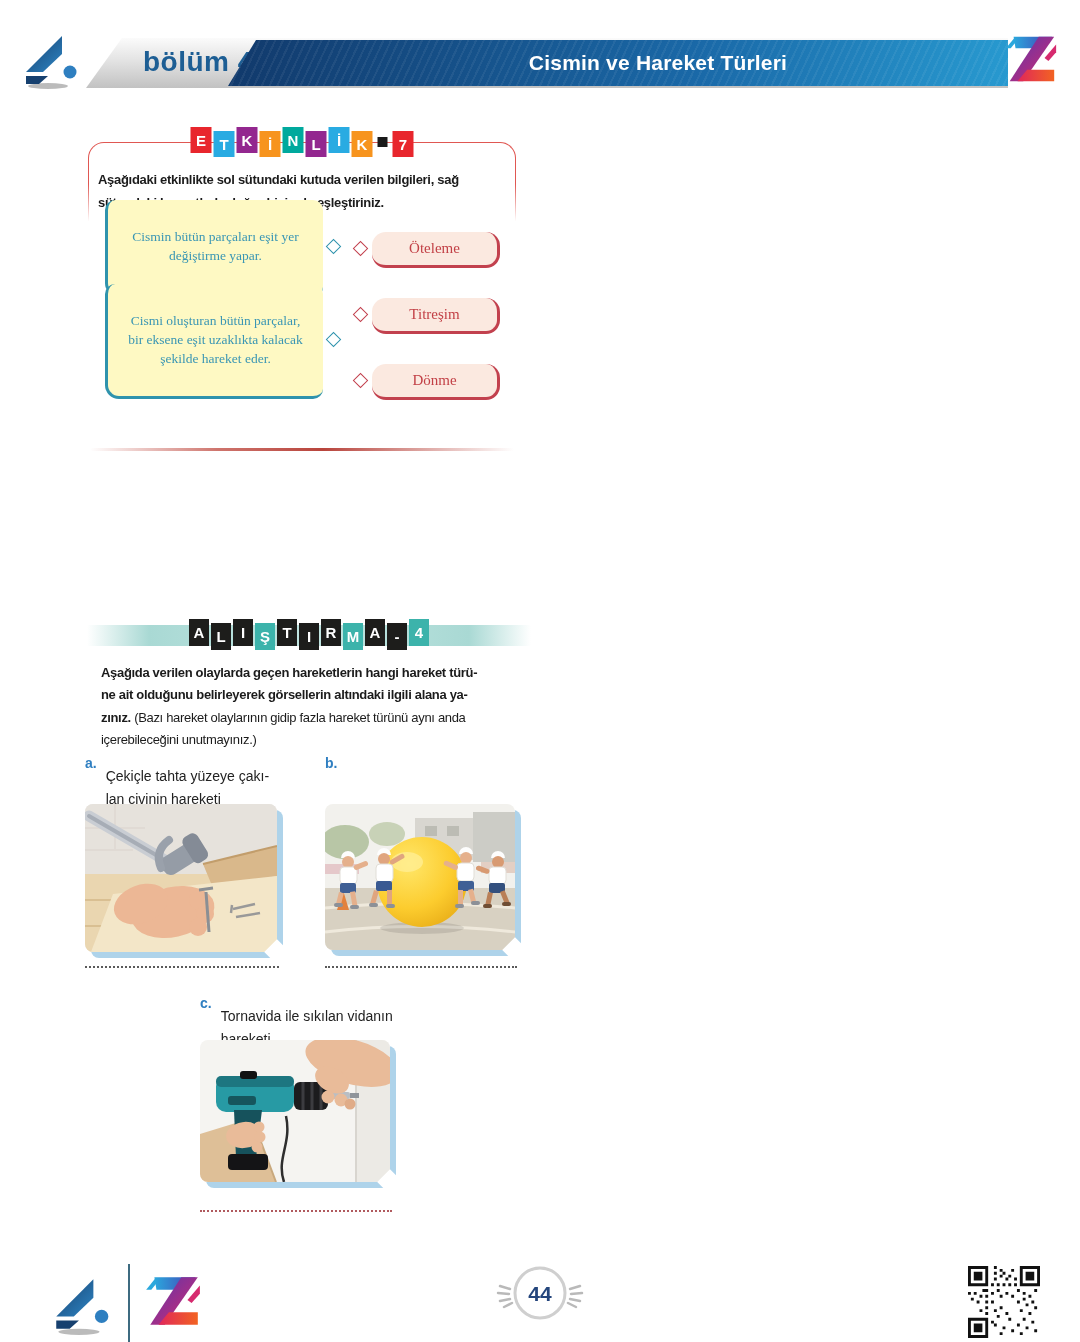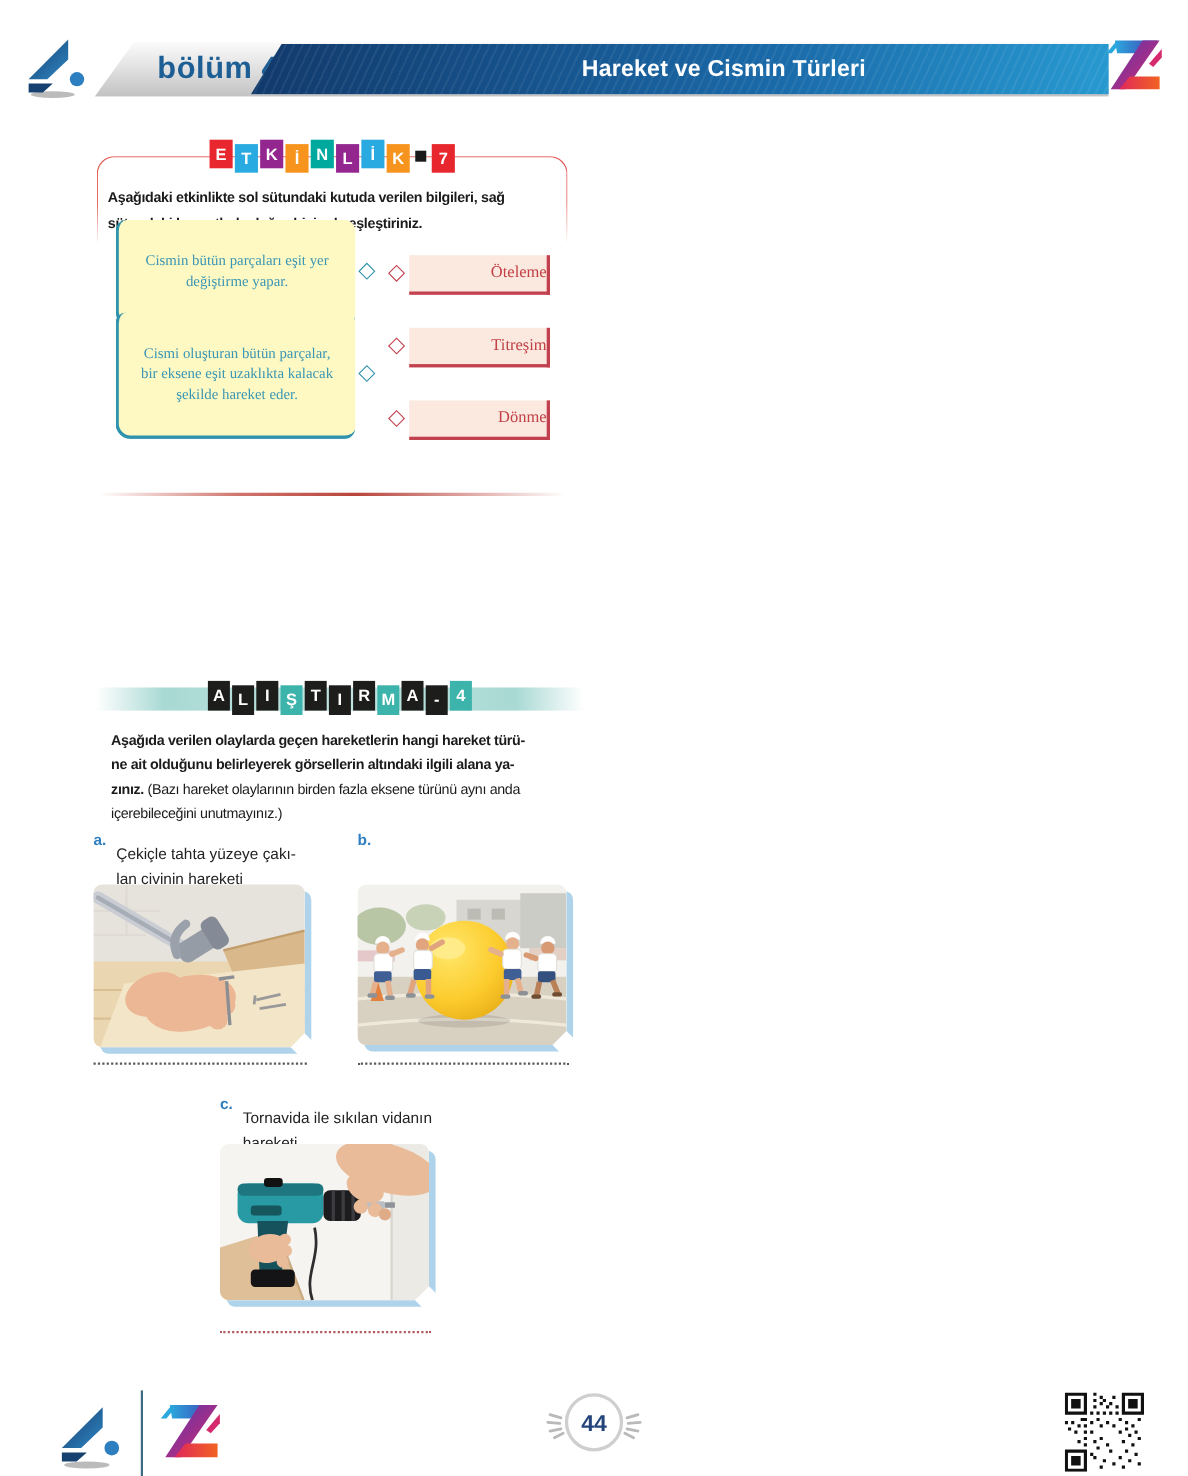--- a/index.html
+++ b/index.html
@@ -38,22 +38,22 @@
   .t-orange{background:#f7941e;} .t-teal{background:#00a99d;} .t-black{background:#1d1d1b;} .t-tealb{background:#3cb3ab;}
   .tile-connector{width:10px;height:10px;background:#1a1a1a;margin:0 4px;transform:none !important;}
   .etk-instruction{position:absolute;left:10px;top:28px;width:410px;font-weight:bold;font-size:13px;
     letter-spacing:-.3px;color:#1b1b1b;line-height:1.75;white-space:pre-line;}
   .lbox{position:absolute;left:17px;width:218px;box-sizing:border-box;background:#fef9c3;
     border-left:3px solid #2f93ad;border-bottom:3px solid #2f93ad;border-radius:10px 10px 10px 14px;
     color:#3a96b4;font-family:"Liberation Serif",serif;font-size:13.5px;line-height:1.4;
     text-align:center;white-space:pre-line;padding:9px 20px;}
   .lbox1{top:72px;} .lbox2{top:156px;} .lbox3{top:252px;}
   .rbox{position:absolute;left:284px;width:128px;box-sizing:border-box;background:#fbe9e0;
-    border-right:3px solid #c2414e;border-bottom:3px solid #c2414e;border-radius:0;
-    color:#c24046;font-family:"Liberation Serif",serif;font-size:15px;text-align:right;padding:8px 0;}
+    border-right:3px solid #c2414e;border-bottom:3px solid #c2414e;border-radius:14px;
+    color:#c24046;font-family:"Liberation Serif",serif;font-size:15px;text-align:center;padding:8px 0;}
   .rbox1{top:104px;} .rbox2{top:170px;} .rbox3{top:236px;}
   .dia{position:absolute;width:9px;height:9px;background:#fff;transform:rotate(45deg);top:50%;margin-top:-6px;}
   .lbox .dia{right:-16px;border:1.5px solid #2f93ad;}
   .rbox .dia{left:-17px;border:1.5px solid #c2414e;}
   .etk-bottom-line{position:absolute;left:2px;right:2px;top:320px;height:3px;
     background:linear-gradient(90deg,rgba(190,70,60,0) 0%,rgba(190,70,60,.75) 30%,#b8443c 55%,rgba(190,70,60,0) 100%);
     border-radius:2px;}
 
   
   .alistirma{position:absolute;left:85px;top:620px;width:448px;}
@@ -94,21 +94,21 @@
         </linearGradient>
       </defs>
       <ellipse cx="30" cy="58" rx="20" ry="3" fill="rgba(60,60,60,.35)"></ellipse>
       <polygon points="8,44 44,8 44,26 25,44" fill="url(#ag1)"></polygon>
       <polygon points="8,48 30,48 21,56 8,56" fill="#16406f"></polygon>
       <circle cx="52" cy="44" r="6.5" fill="#2e7fc0"></circle>
     </svg>
     <div class="ribbon">
       <div class="chapter-label">bölüm 4</div>
       <div class="title-bar">
-        <div class="page-title">Hareket ve Cismin Türleri</div>
+        <div class="page-title">Cismin ve Hareket Türleri</div>
       </div>
     </div>
     <svg class="logo-z-top" width="58" height="62" viewBox="0 0 60 62">
       <defs>
         <linearGradient id="zg1" x1="0" y1="0" x2="1" y2="0">
             <stop offset="0" stop-color="#2ba8dd"></stop>
             <stop offset="1" stop-color="#4340b4"></stop>
           </linearGradient>
         <linearGradient id="zg2" x1="0" y1="0" x2="1" y2="1">
             <stop offset="0" stop-color="#5b35ad"></stop>
@@ -189,21 +189,21 @@
         <span class="tile t-black">R</span>
         <span class="tile t-tealb">M</span>
         <span class="tile t-black">A</span>
         <span class="tile t-black">-</span>
         <span class="tile t-tealb">4</span>
       </div>
     </div>
 
     <p class="al-instruction"><span class="bold">Aşağıda verilen olaylarda geçen hareketlerin hangi hareket türü-
 ne ait olduğunu belirleyerek görsellerin altındaki ilgili alana ya-
-zınız.</span><span> (Bazı hareket olaylarının birden fazla eksene türünü aynı anda
+zınız.</span><span> (Bazı hareket olaylarının gidip fazla hareket türünü aynı anda
 içerebileceğini unutmayınız.)</span></p>
 
     <div class="item-head" style="left:0;top:132px;width:230px;">
       <span class="item-label">a.</span>
       <span class="item-text">Çekiçle tahta yüzeye çakı-
 lan çivinin hareketi</span>
     </div>
 
     <div class="item-head" style="left:240px;top:132px;width:208px;">
       <span class="item-label">b.</span>

